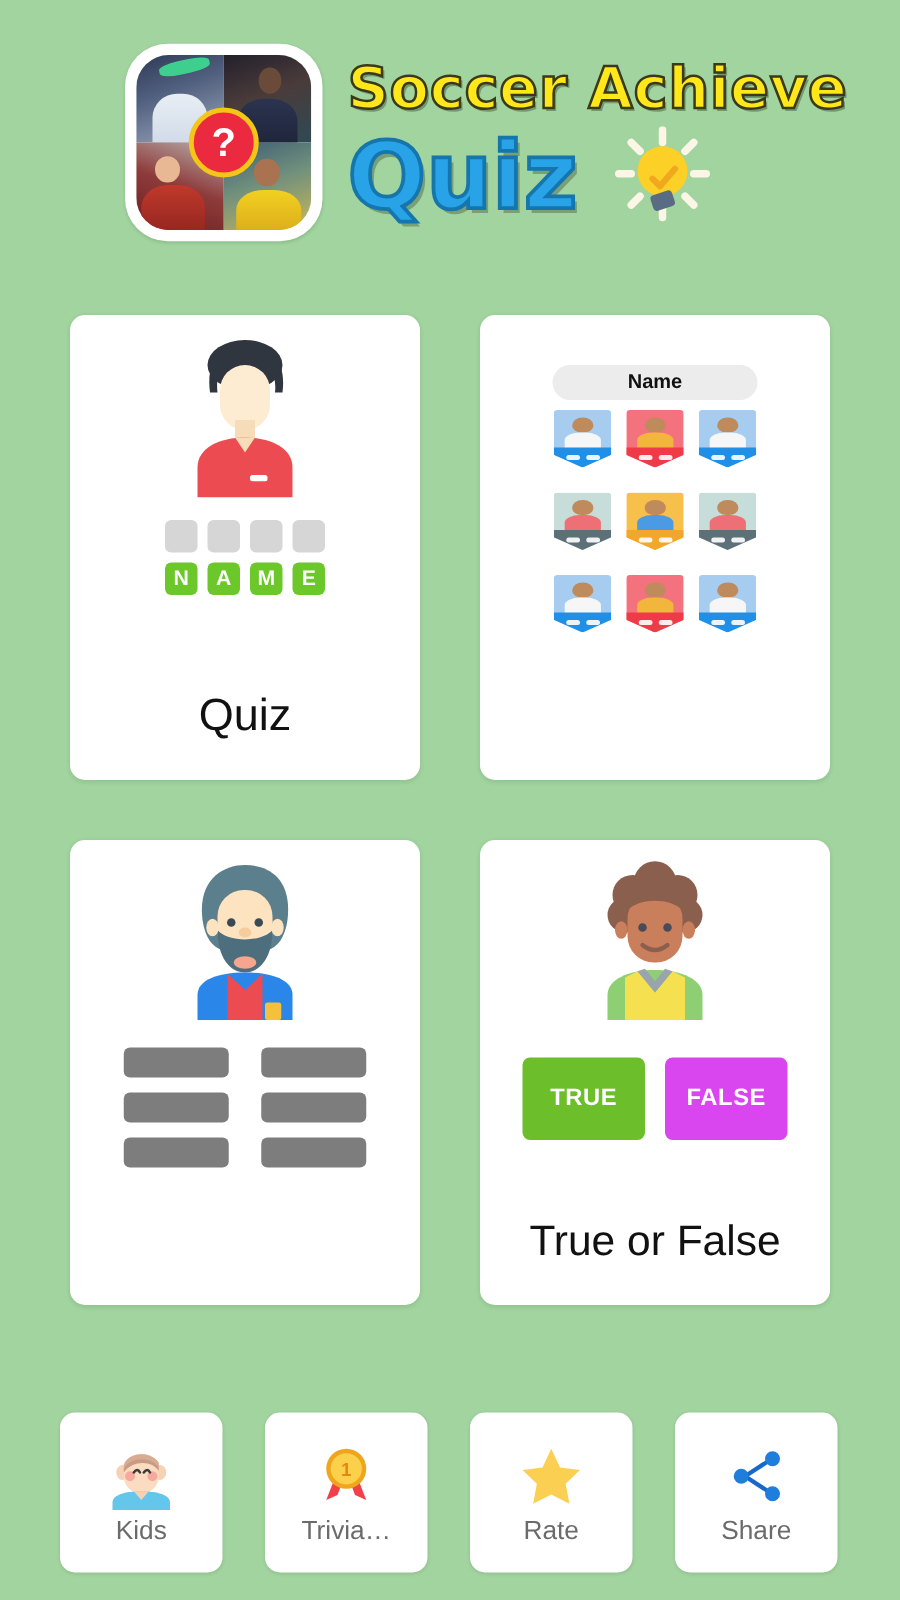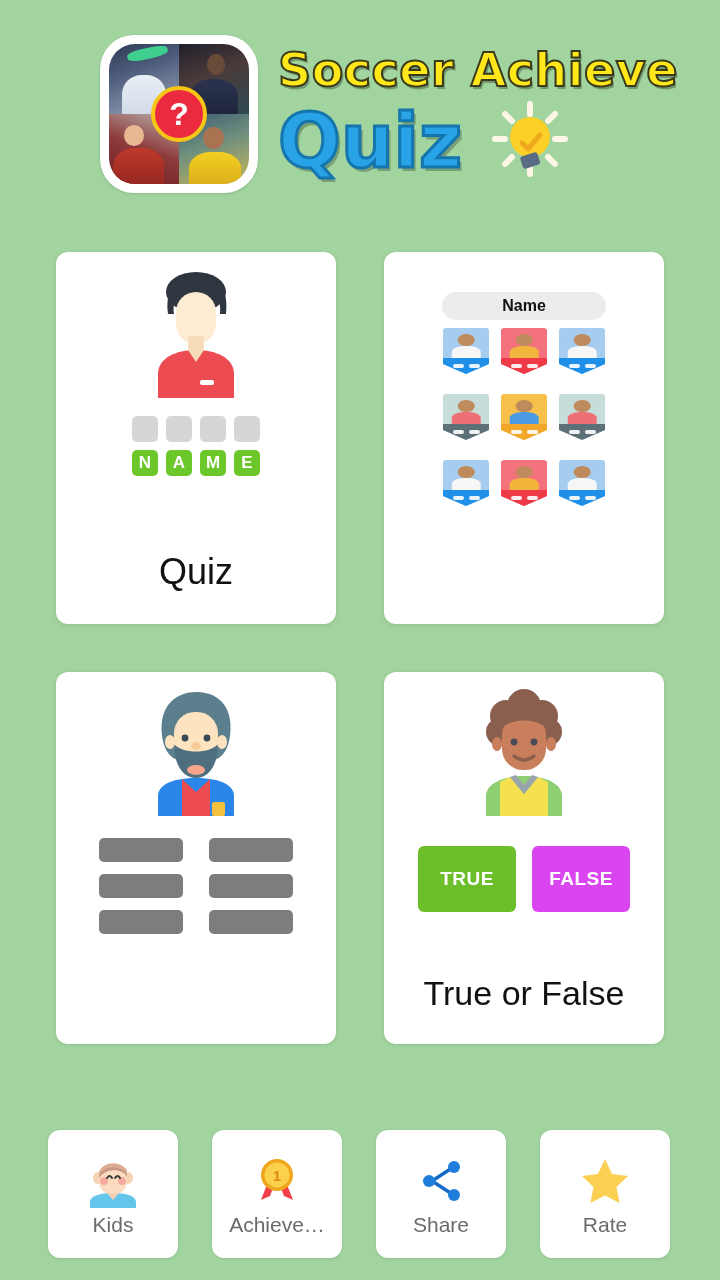--- a/index.html
+++ b/index.html
@@ -441,43 +441,43 @@
     <div class="nav-btn">
       <div class="nav-icon">
         <svg viewBox="0 0 54 54" width="54" height="54">
           <path d="M18 28 L11 46 L20 42 L23 34 Z" fill="#f1404a"></path>
           <path d="M36 28 L43 46 L34 42 L31 34 Z" fill="#f1404a"></path>
           <circle cx="27" cy="21" r="16" fill="#f0a61c"></circle>
           <circle cx="27" cy="21" r="12.5" fill="#fbd04a"></circle>
           <text x="27" y="27" font-size="15" font-weight="bold" fill="#e08a12" text-anchor="middle" font-family="'Liberation Sans',sans-serif">1</text>
         </svg>
       </div>
-      <div class="nav-label">Achieve…</div>
+      <div class="nav-label">Trivia…</div>
+    </div>
+
+    <div class="nav-btn">
+      <div class="nav-icon">
+        <svg viewBox="0 0 54 54" width="54" height="54">
+          <path d="M27 5 L34 20 L50 22 L38.5 33 L41.5 49 L27 41.5 L12.5 49
+                   L15.5 33 L4 22 L20 20 Z" fill="#fbcf52"></path>
+        </svg>
+      </div>
+      <div class="nav-label">Rate</div>
     </div>
 
     <div class="nav-btn">
       <div class="nav-icon">
         <svg viewBox="0 0 54 54" width="54" height="54">
           <g stroke="#1669c8" stroke-width="3.4" fill="none">
             <line x1="18" y1="27" x2="38" y2="14"></line>
             <line x1="18" y1="27" x2="38" y2="40"></line>
           </g>
           <circle cx="40" cy="13" r="6" fill="#1f7ddb"></circle>
           <circle cx="15" cy="27" r="6" fill="#1f7ddb"></circle>
           <circle cx="40" cy="41" r="6" fill="#1f7ddb"></circle>
         </svg>
       </div>
       <div class="nav-label">Share</div>
     </div>
 
-    <div class="nav-btn">
-      <div class="nav-icon">
-        <svg viewBox="0 0 54 54" width="54" height="54">
-          <path d="M27 5 L34 20 L50 22 L38.5 33 L41.5 49 L27 41.5 L12.5 49
-                   L15.5 33 L4 22 L20 20 Z" fill="#fbcf52"></path>
-        </svg>
-      </div>
-      <div class="nav-label">Rate</div>
-    </div>
-
   </div>
 
 </div>
 
 </body></html>

